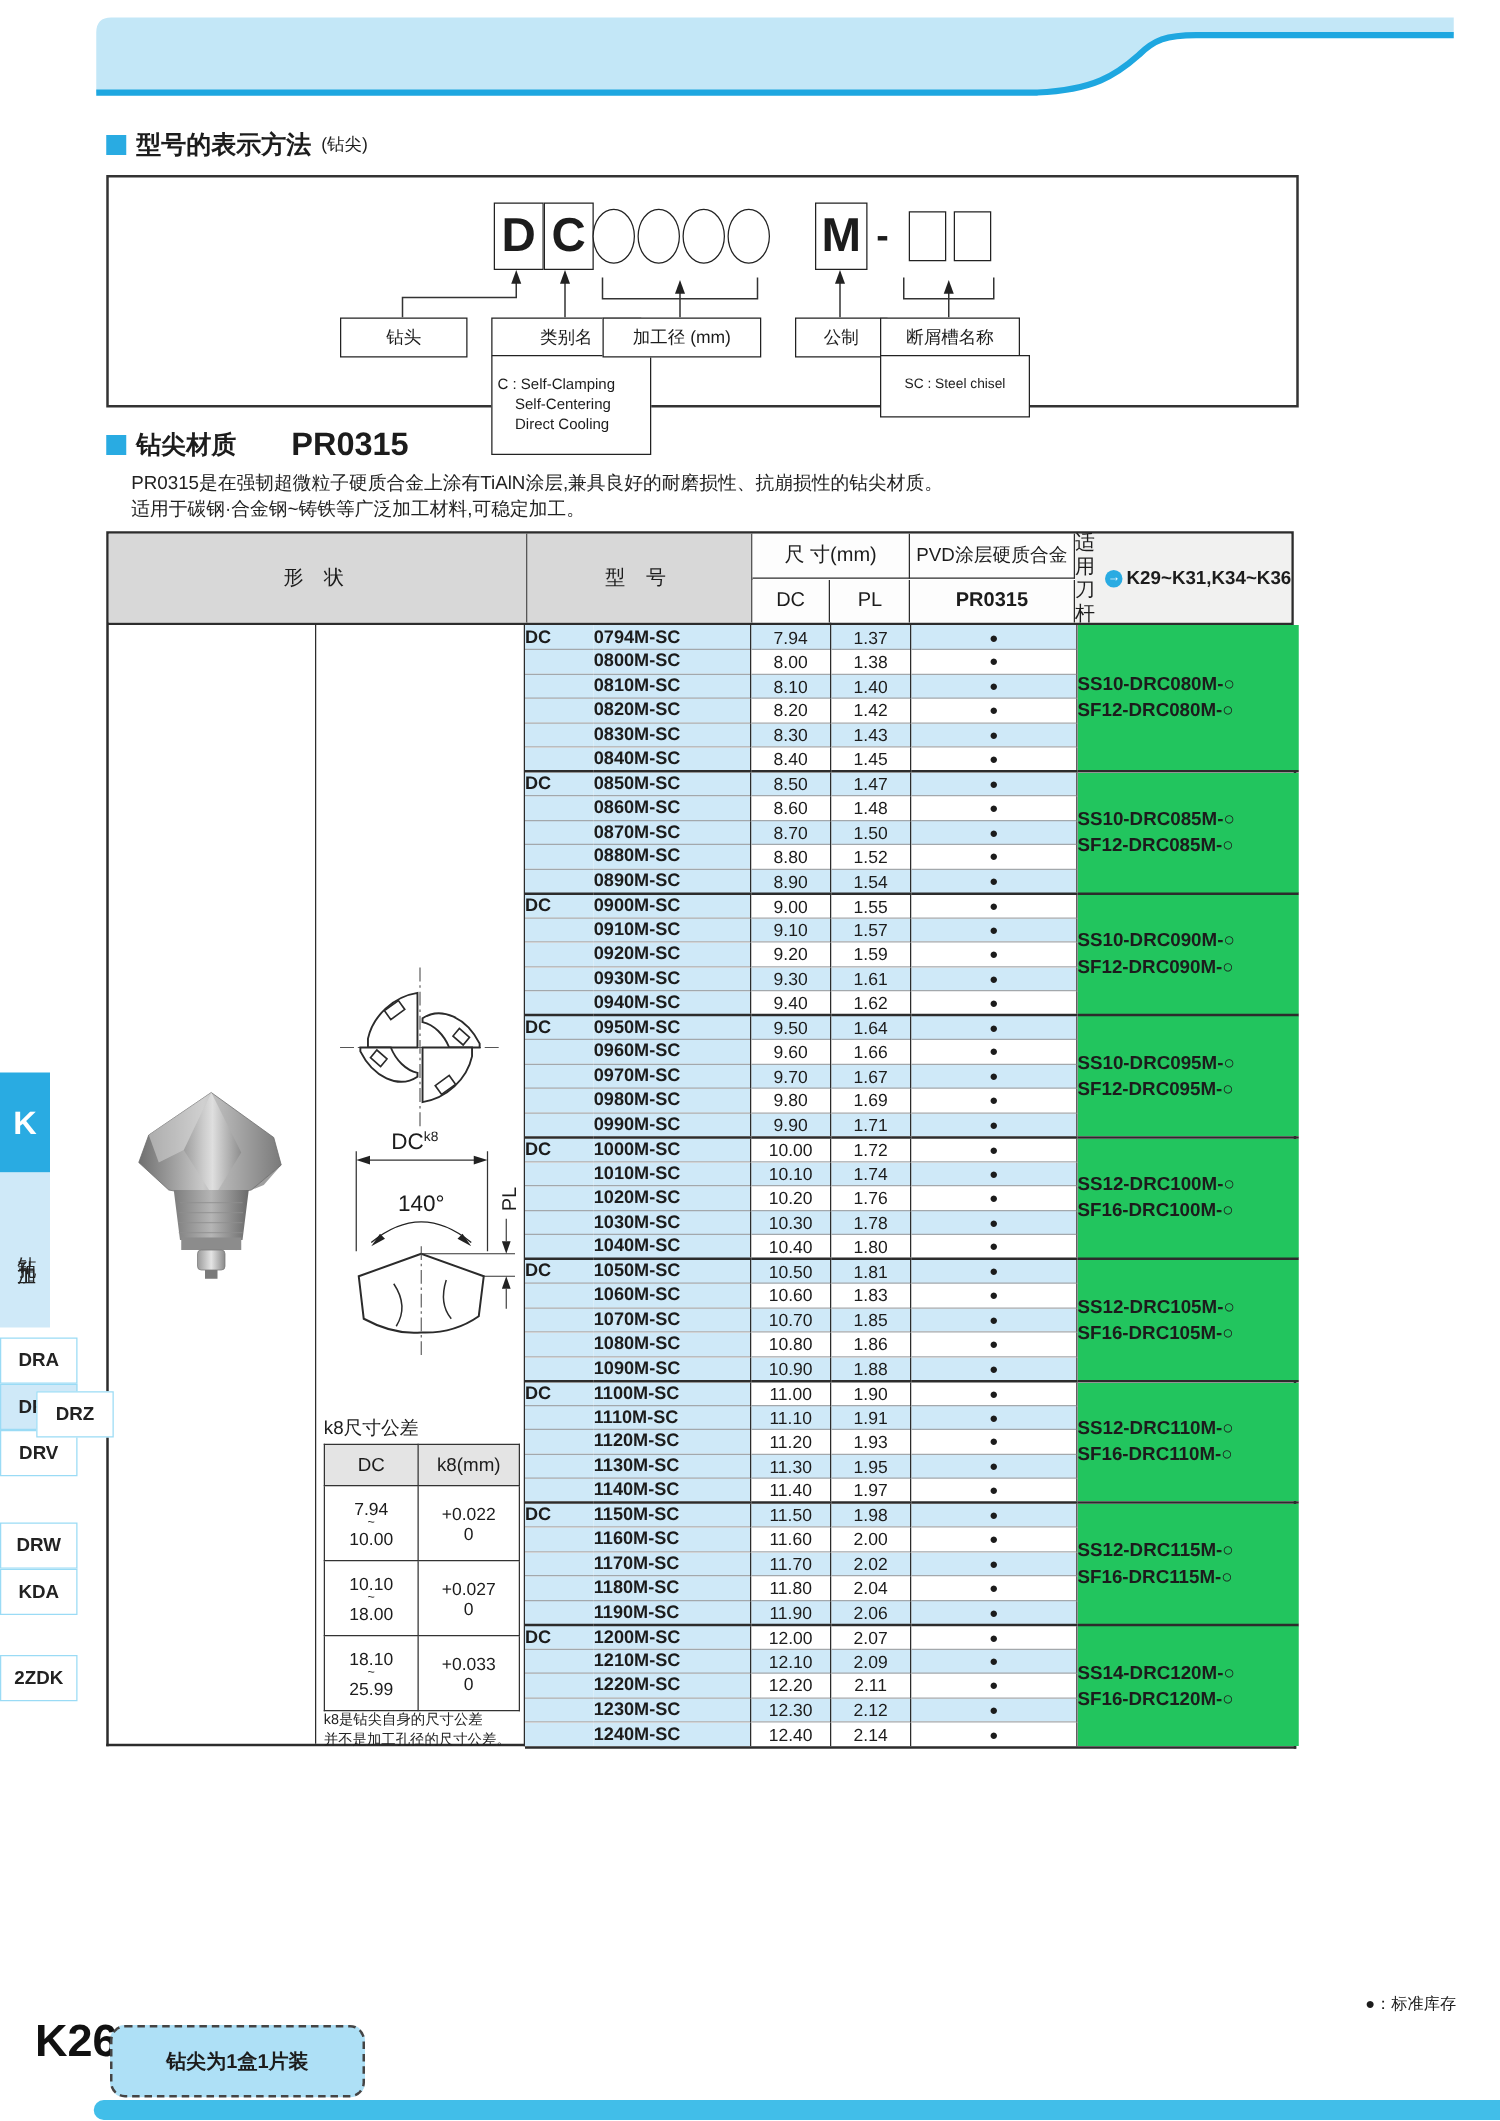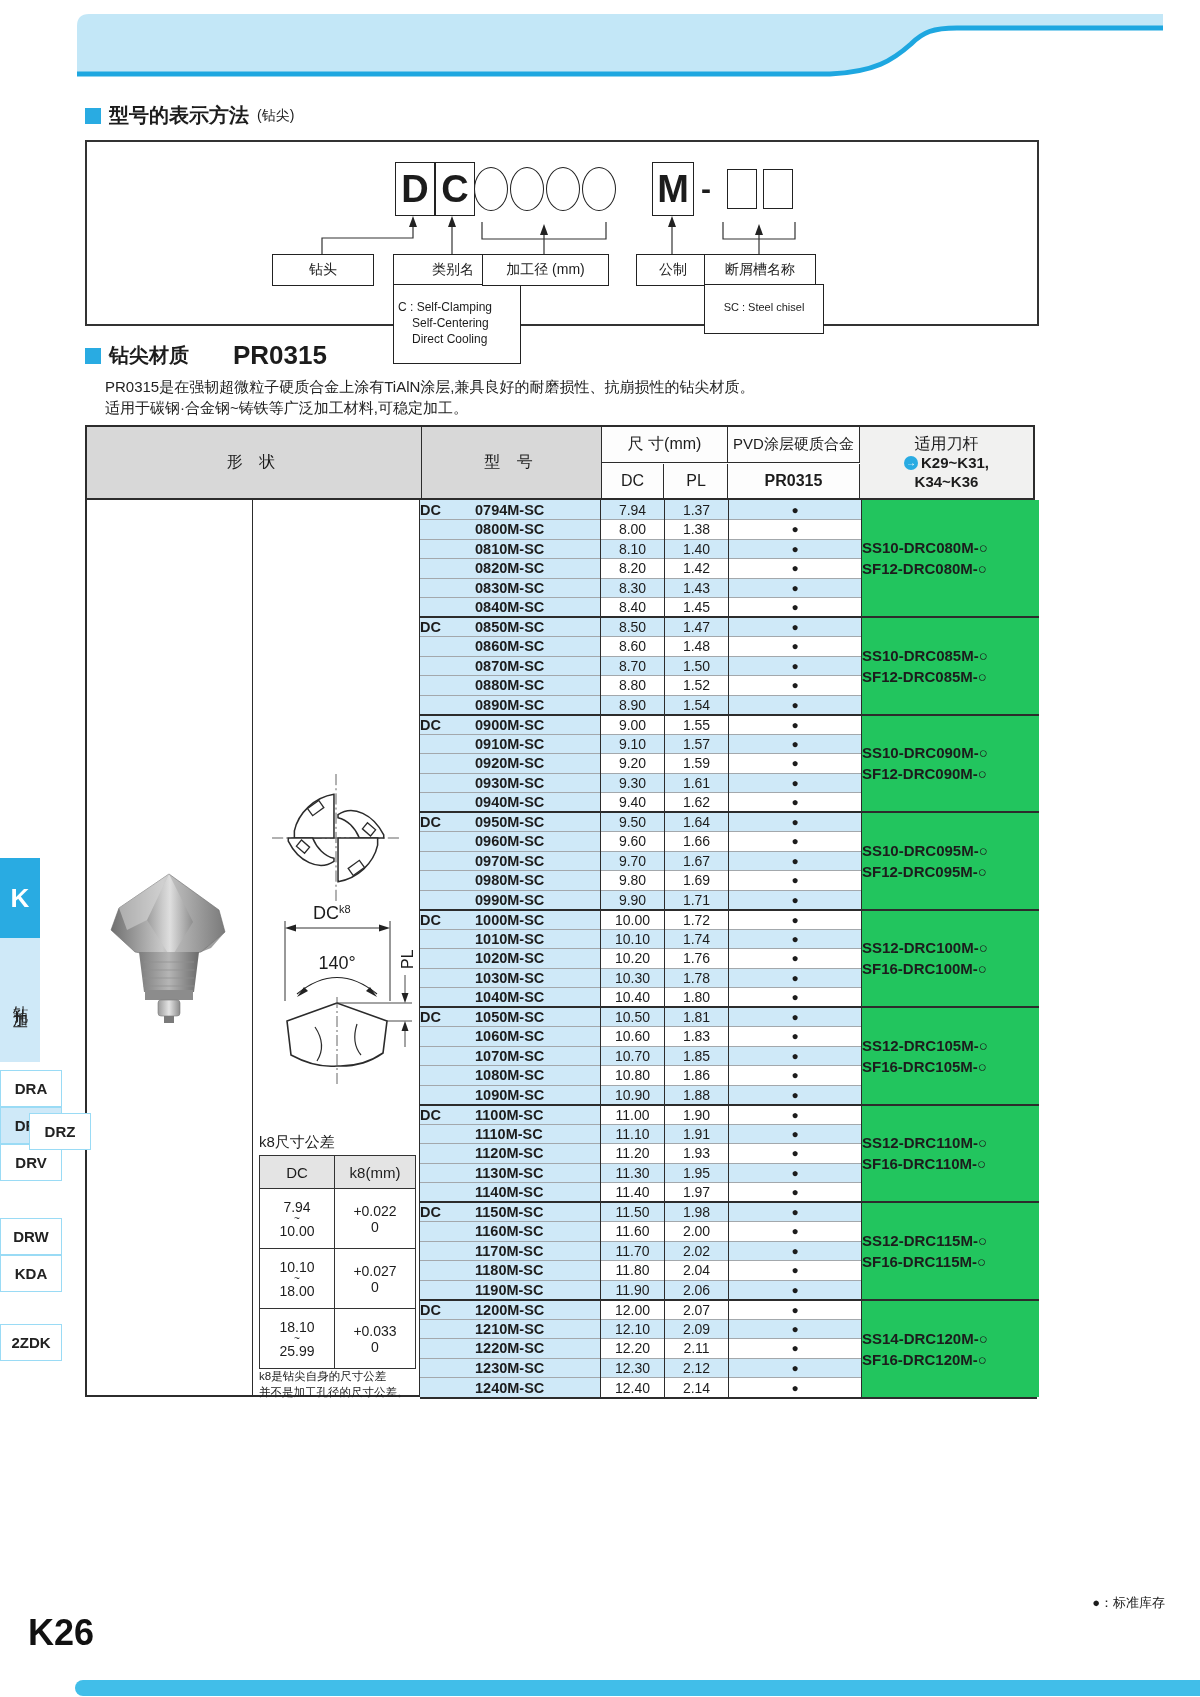--- a/index.html
+++ b/index.html
@@ -32,21 +32,21 @@
 
   
   .desc{font-size:15px;line-height:21px;color:#222;}
 
   
   .thead{left:85px;top:425px;width:950px;height:75px;border:2px solid #2c2c2c;box-sizing:border-box;background:#fff;}
   .hcell{position:absolute;box-sizing:border-box;display:flex;align-items:center;justify-content:center;
          font-size:16px;color:#1c1c1c;}
   .hgray{background:#d8d8d8;}
   .hwhite{background:#fdfdfd;}
-  .hholder{background:#f1f1f0;flex-direction:column;line-height:19px;}
+  .hholder{background:#f1f1f0;flex-direction:row;line-height:19px;justify-content:flex-end;}
   .br{border-right:1px solid #2c2c2c;}
   .bb{border-bottom:1px solid #2c2c2c;}
   .bold{font-weight:bold;}
   .circle-arrow{display:inline-flex;width:14px;height:14px;border-radius:50%;background:#29abe2;color:#fff;
          font-size:10px;line-height:14px;align-items:center;justify-content:center;margin-right:3px;}
 
   
   .tbody-wrap{left:420px;top:500px;width:615px;height:897px;border-right:2px solid #2c2c2c;border-bottom:2px solid #2c2c2c;box-sizing:content-box;}
   table.spec{border-collapse:collapse;table-layout:fixed;width:615px;}
   table.spec tr{height:19.5px;}
@@ -691,16 +691,17 @@
       <div class="abs side-item" style="top: 1070px;">DRA</div>
       <div class="abs side-item active" style="top: 1107px;">DRC</div>
       <div class="abs side-item" style="top: 1144px;">DRV</div>
       <div class="abs side-item" style="top: 1113px; margin-left: 29px;">DRZ</div>
       <div class="abs side-item" style="top: 1218px;">DRW</div>
       <div class="abs side-item" style="top: 1255px;">KDA</div>
       <div class="abs side-item" style="top: 1324px;">2ZDK</div>
     </div>
 
   <div class="abs page-code">K26</div>
+  <div class="abs note-box">钻尖为1盒1片装</div>
   <div class="abs legend">●：标准库存</div>
   <div class="abs bottom-bar"></div>
 
 </div>
 
 </body></html>

